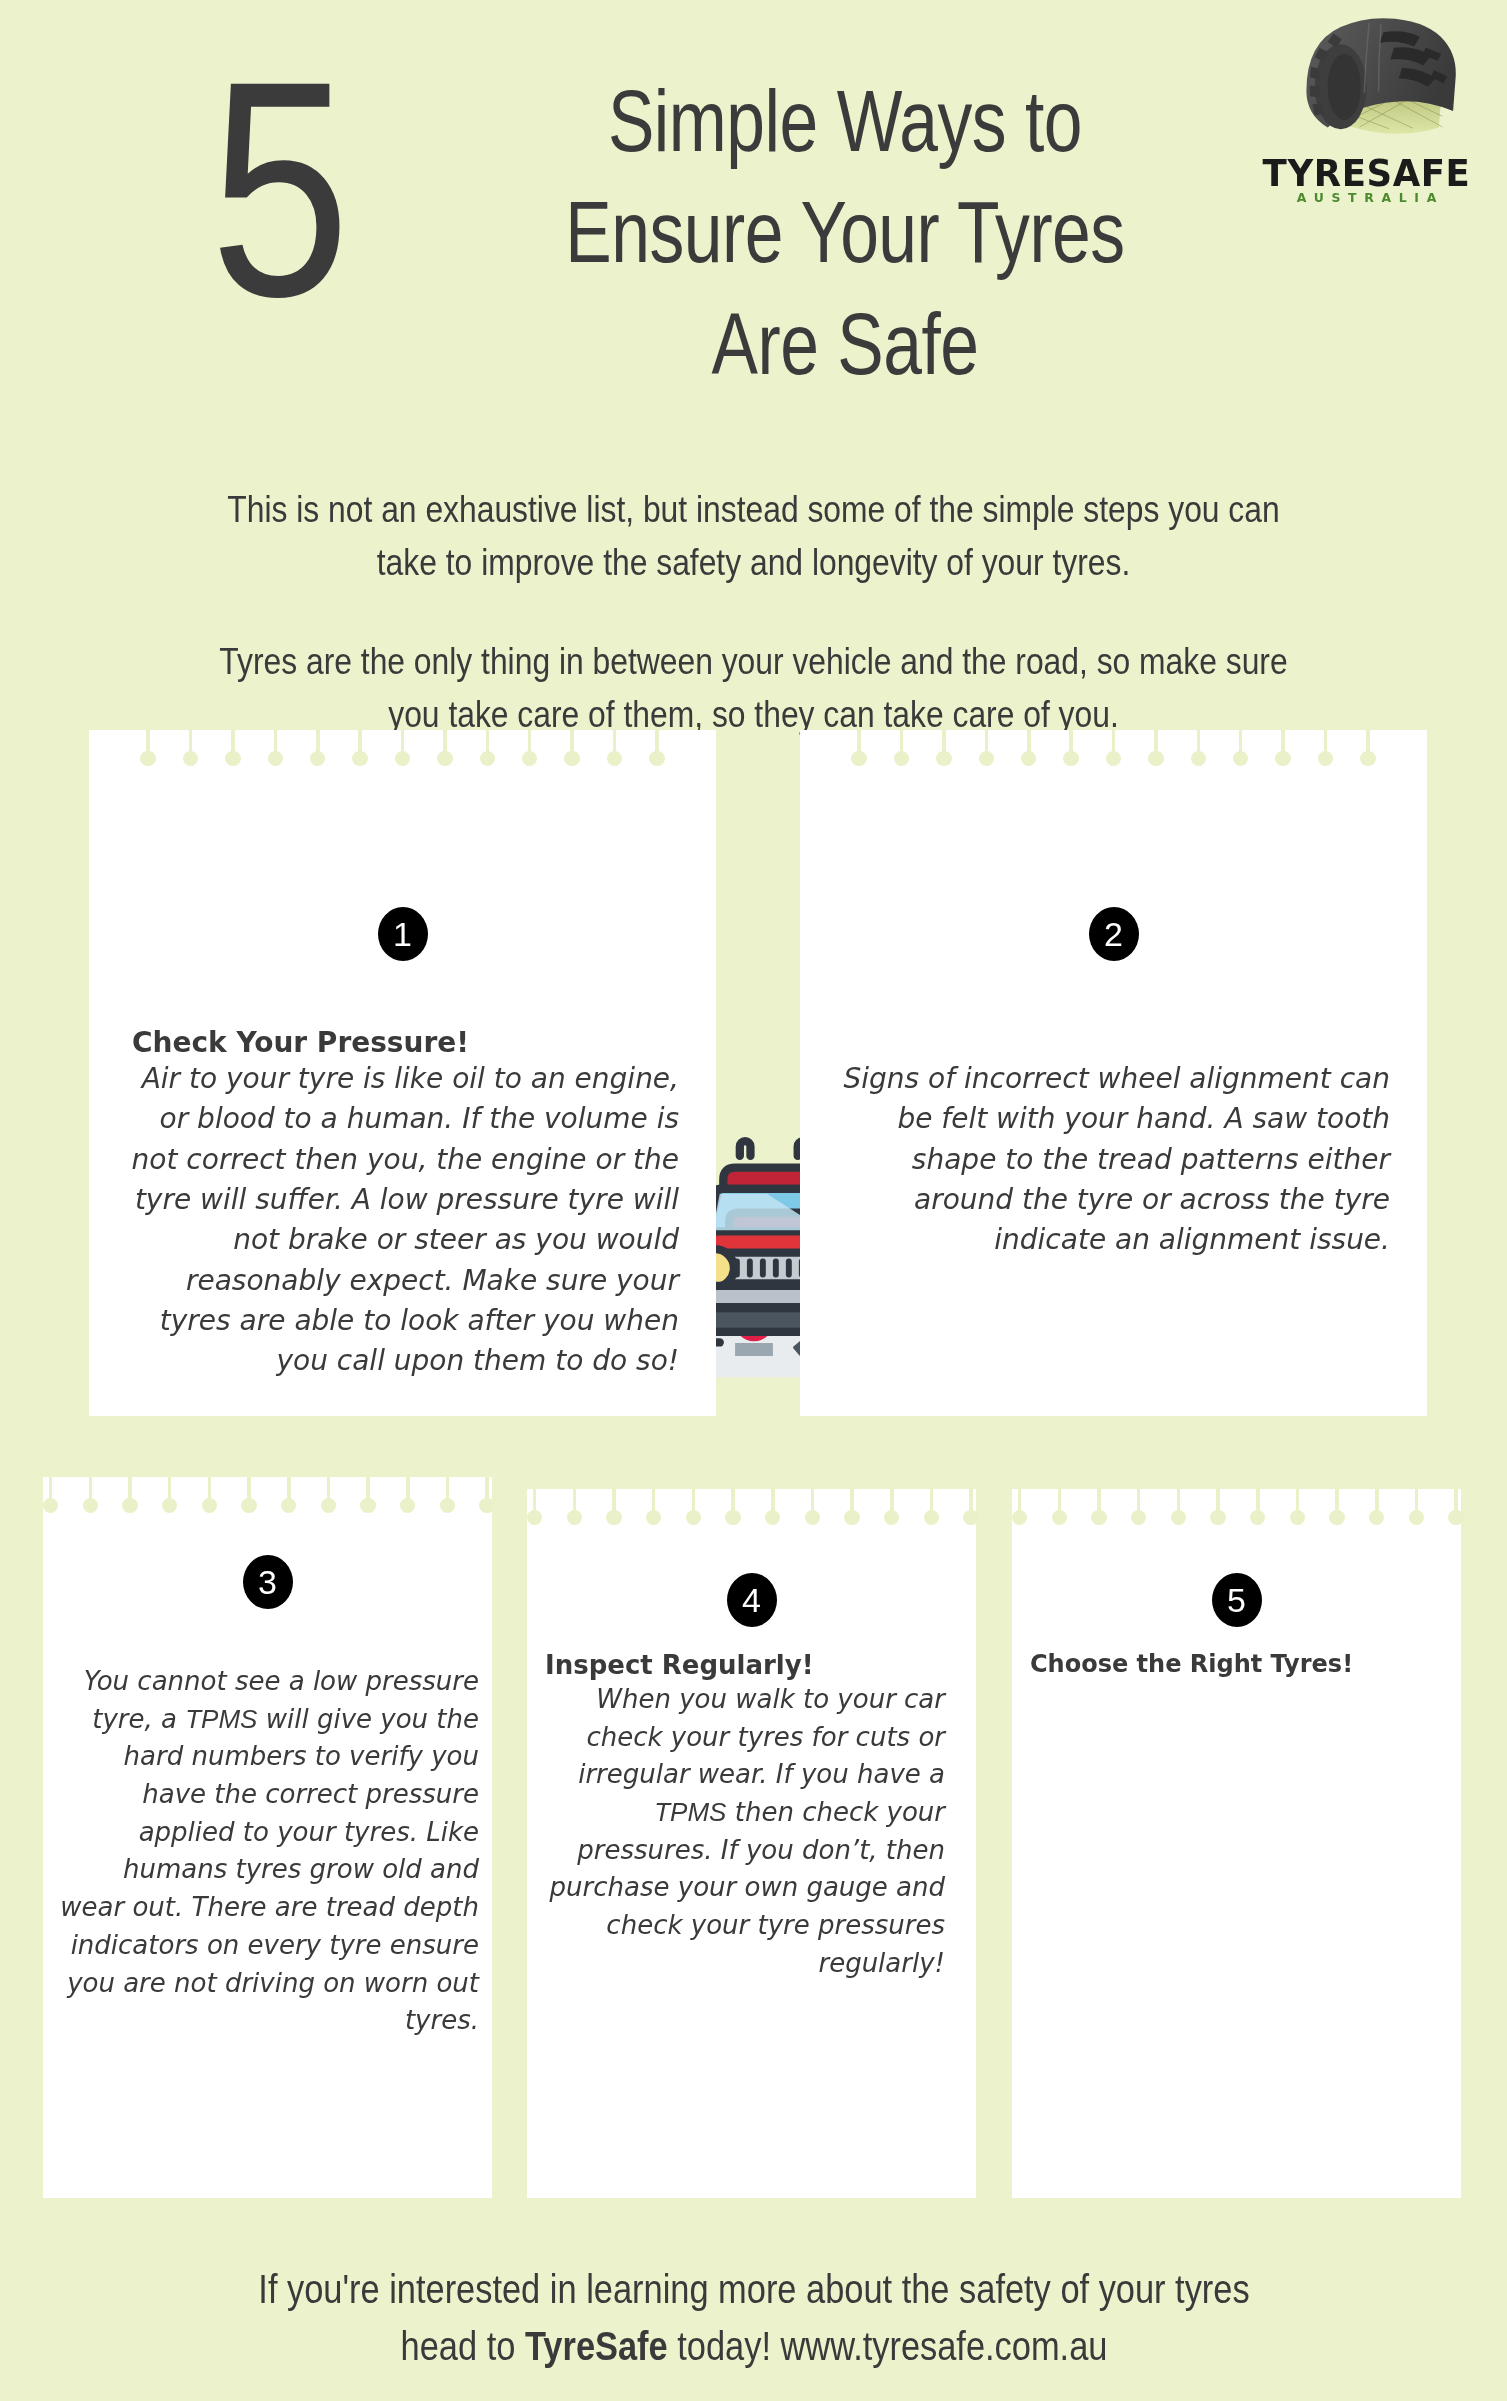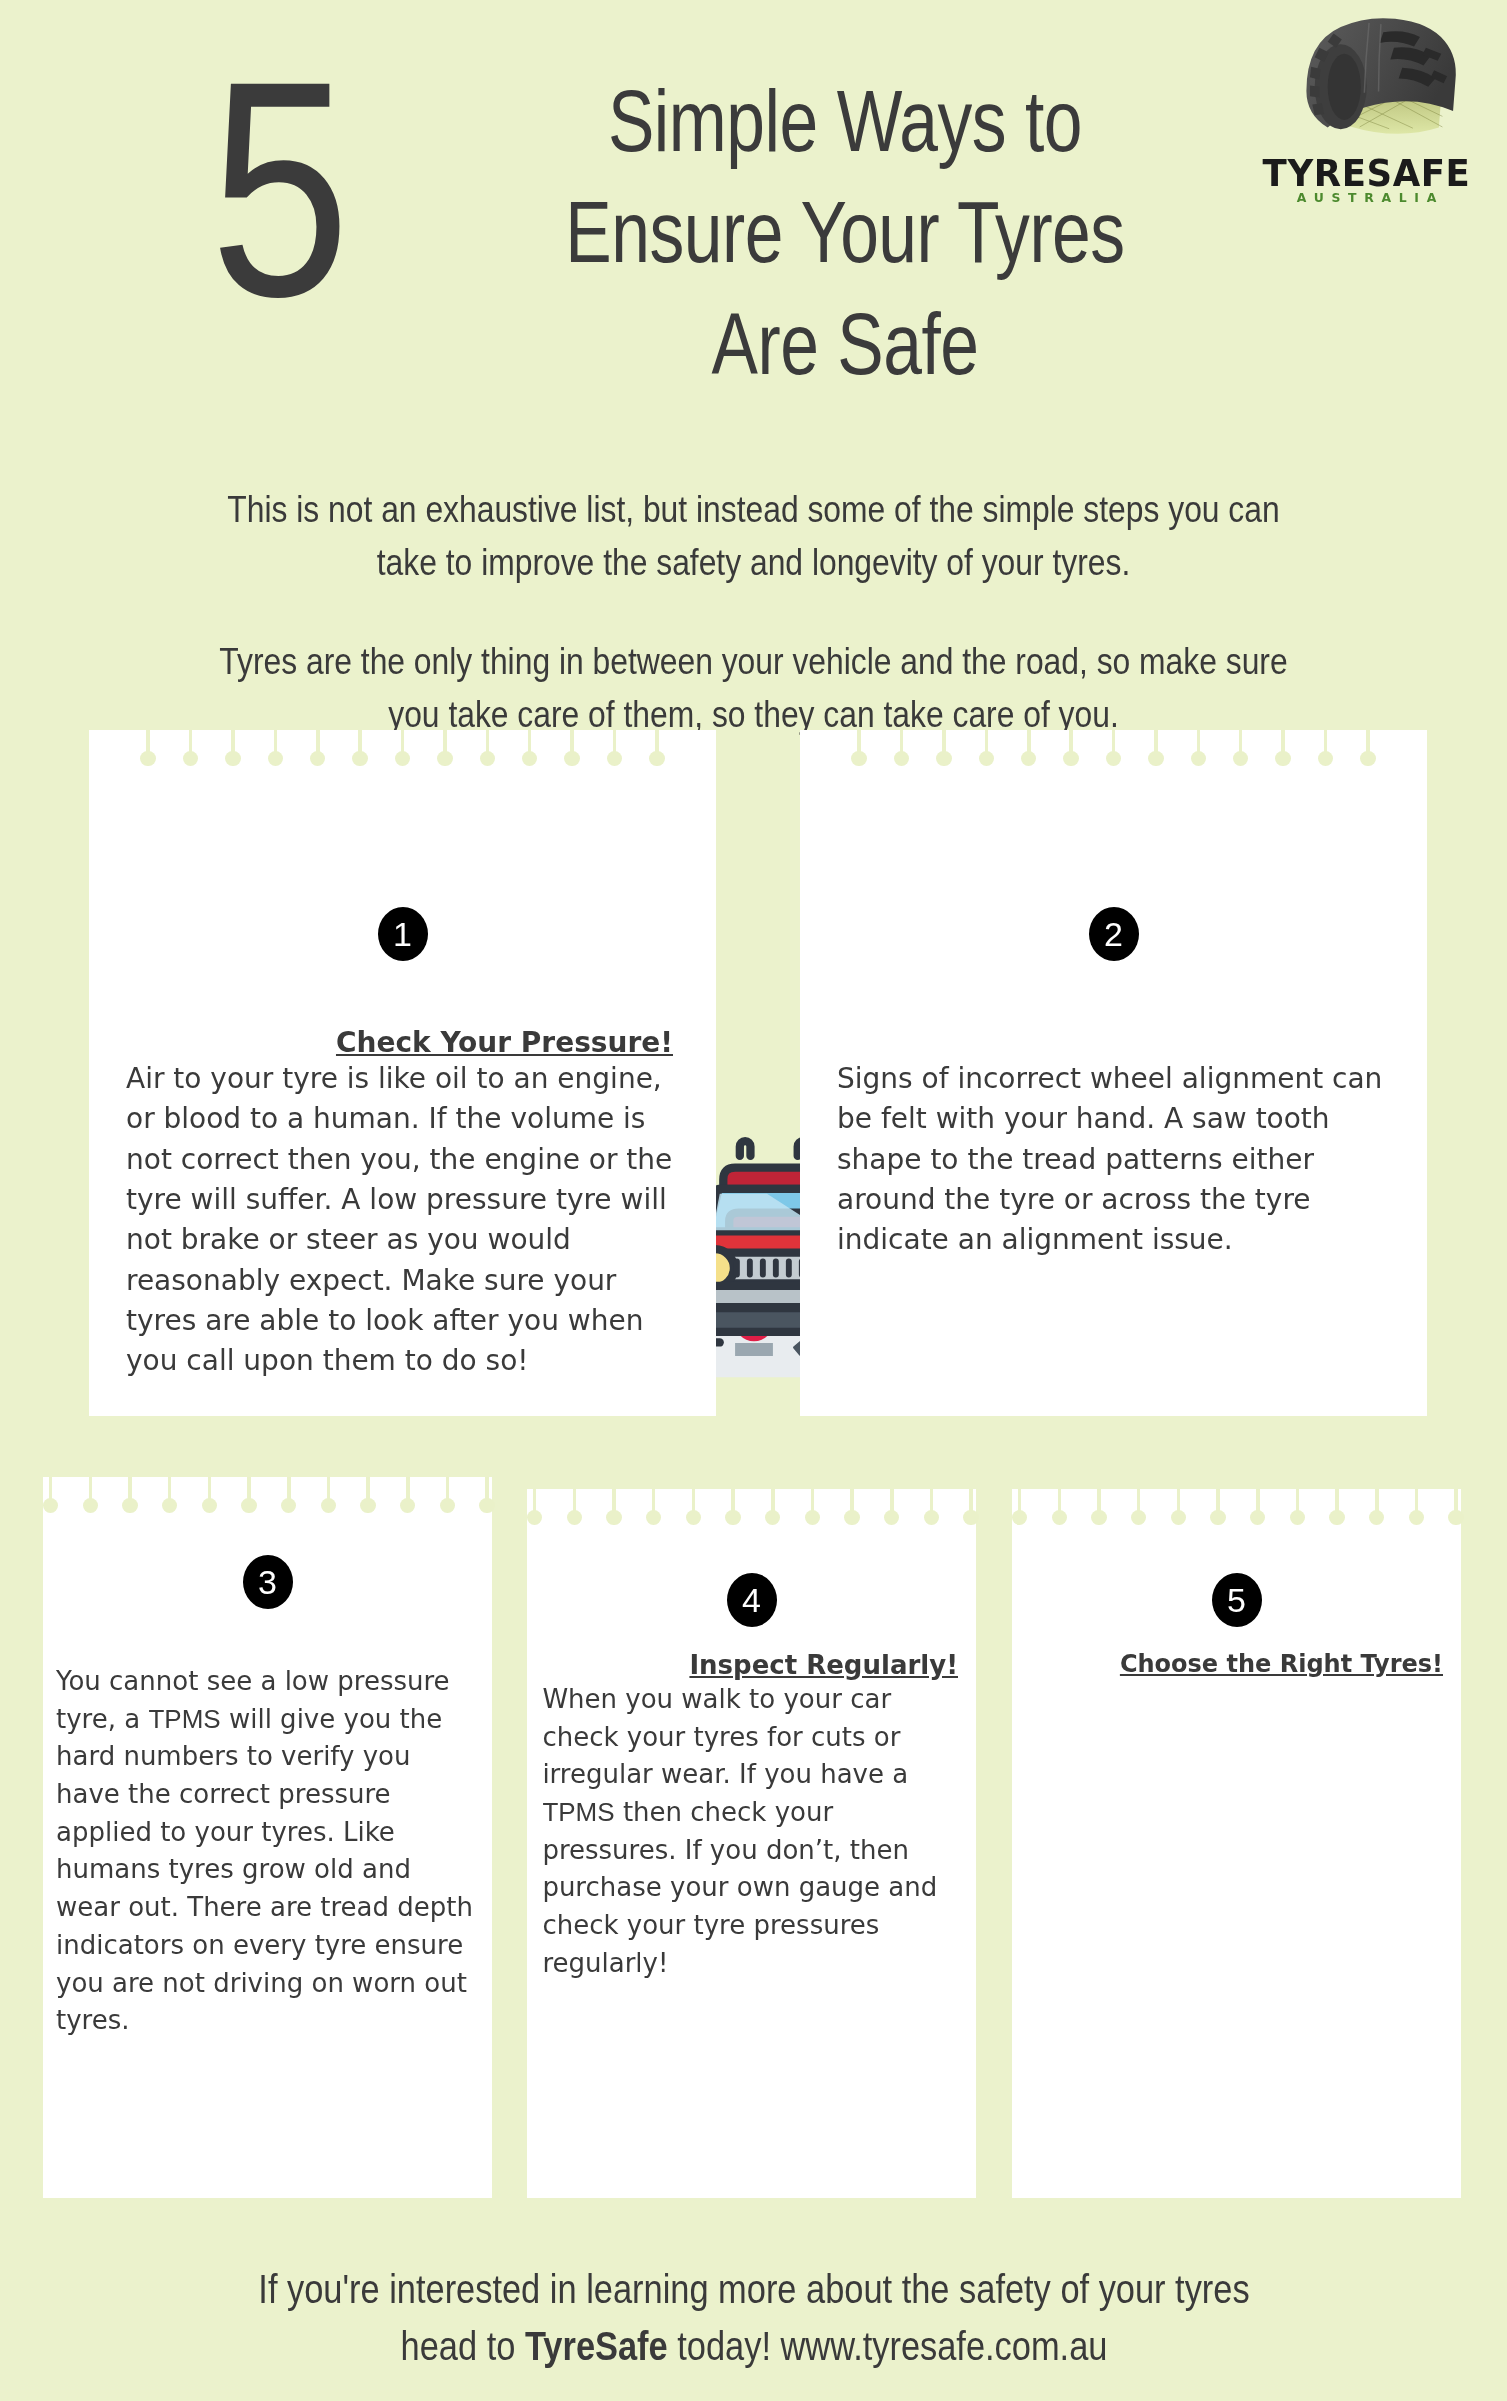--- a/index.html
+++ b/index.html
@@ -168,27 +168,27 @@
     font-family: "Liberation Sans Narrow", "Liberation Sans", sans-serif;
     font-size: 34px;
     display: flex;
     align-items: center;
     justify-content: center;
   }
   .card-title {
     font-family: "DejaVu Sans", sans-serif;
     font-weight: bold;
     color: #3a3a3a;
-    text-align: right;
-    text-decoration: underline;
+    text-align: left;
   }
   .card-body {
     font-family: "DejaVu Sans", sans-serif;
     color: #3a3a3a;
-    text-align: left;
+    text-align: right;
+    font-style: italic;
   }
   .card-body .tpms { font-family: "Liberation Sans", sans-serif; }
   .card-icon {
     position: absolute;
     left: 50%;
     transform: translateX(-50%);
   }
 
   
   #card1 { left: 89px;  top: 730px; width: 627px; height: 686px; }

